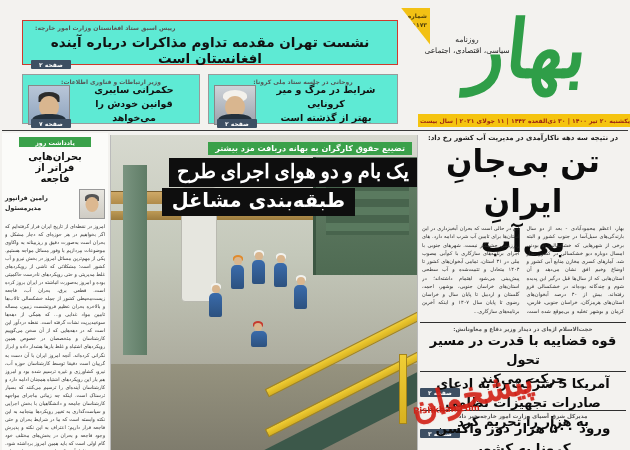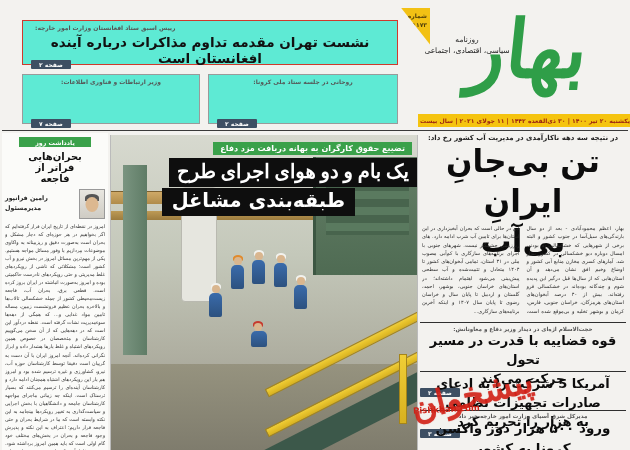--- a/index.html
+++ b/index.html
@@ -147,25 +147,47 @@
 <div class="abs top-rule"></div>
 
 <div class="abs newsbox redframe box-afghan">
   <div class="kicker">رییس اسبق ستاد افغانستان وزارت امور خارجه:</div>
   <h1>نشست تهران مقدمه تداوم مذاکرات درباره آینده افغانستان است</h1>
   <span class="page-badge">صفحه ۲</span>
 </div>
 
 <div class="abs newsbox smallbox box-cyber">
   <div class="kicker" style="text-align:center">وزیر ارتباطات و فناوری اطلاعات:</div>
+  <div class="smallbox-inner">
+    <h2>
+      <span>حکمرانی سایبری</span><br>
+      <span>قوانین خودش را می‌خواهد</span>
+    </h2>
+    <div class="mugshot mug-bg-blue">
+      <div class="head hair"></div>
+      <div class="head face"></div>
+      <div class="head suit"></div>
+    </div>
+  </div>
   <span class="page-badge">صفحه ۷</span>
 </div>
 
 <div class="abs newsbox smallbox box-corona">
   <div class="kicker" style="text-align:center">روحانی در جلسه ستاد ملی کرونا:</div>
+  <div class="smallbox-inner">
+    <h2>
+      <span>شرایط در مرگ و میر کرونایی</span><br>
+      <span>بهتر از گذشته است</span>
+    </h2>
+    <div class="mugshot mug-bg-gray">
+      <div class="head turban"></div>
+      <div class="head face"></div>
+      <div class="head suit"></div>
+    </div>
+  </div>
   <span class="page-badge">صفحه ۲</span>
 </div>
 
 <div class="abs main-kicker">در نتیجه سه دهه ناکارآمدی در مدیریت آب کشور رخ داد:</div>
 <div class="abs main-h1">
   <span>تن بی‌جانِ ایرانِ</span><br>
   <span>بی‌آب</span>
 </div>
 <div class="abs main-body">
   <span>بهار، اعظم محمودآبادی - بعد از دو سال بارندگی‌های سیل‌آسا در جنوب کشور و البته برخی از شهرهایی که خشکسالی‌زده بودند، امسال دوباره دیو خشکسالی در کشور بیدار شد. آمارهای کسری مخازن منابع آبی کشور و اوضاع وخیم افق نشان می‌دهد و آن استان‌هایی که از سال‌ها قبل درگیر این پدیده شوم و چندگانه بوده‌اند در خشکسالی فرو رفته‌اند. بیش از ۴۰ درصد آبخوان‌های استان‌های هرمزگان، خراسان جنوبی، فارس، کرمان و بوشهر تخلیه و بی‌موقع شده است، این در حالی است که بحران آبخیزداری در این استان‌ها برای تامین آب شرب ادامه دارد.</span>
@@ -240,21 +262,21 @@
       <div class="w-body"></div>
   </div>
 
   <div class="railing">
     <div class="stringer"></div>
     <div class="rail-bar rail-d1"></div>
     <div class="rail-bar rail-d2"></div>
     <div class="rail-bar rail-v"></div>
   </div>
 
-  <div class="photo-kicker">تضییع حقوق کارگران به بهانه دریافت مزد دفاع</div>
+  <div class="photo-kicker">تضییع حقوق کارگران به بهانه دریافت مزد بیشتر</div>
   <div class="photo-h1">یک بام و دو هوای اجرای طرح</div>
   <div class="photo-h2">طبقه‌بندی مشاغل</div>
 </div>
 
 <div class="abs note-col">
   <span class="note-badge">یادداشت روز</span>
   <div class="note-h">بحران‌هایی فراتر از فاجعه</div>
   <div class="note-author">
     <div class="note-auth-photo">
       <div class="head hair"></div>

